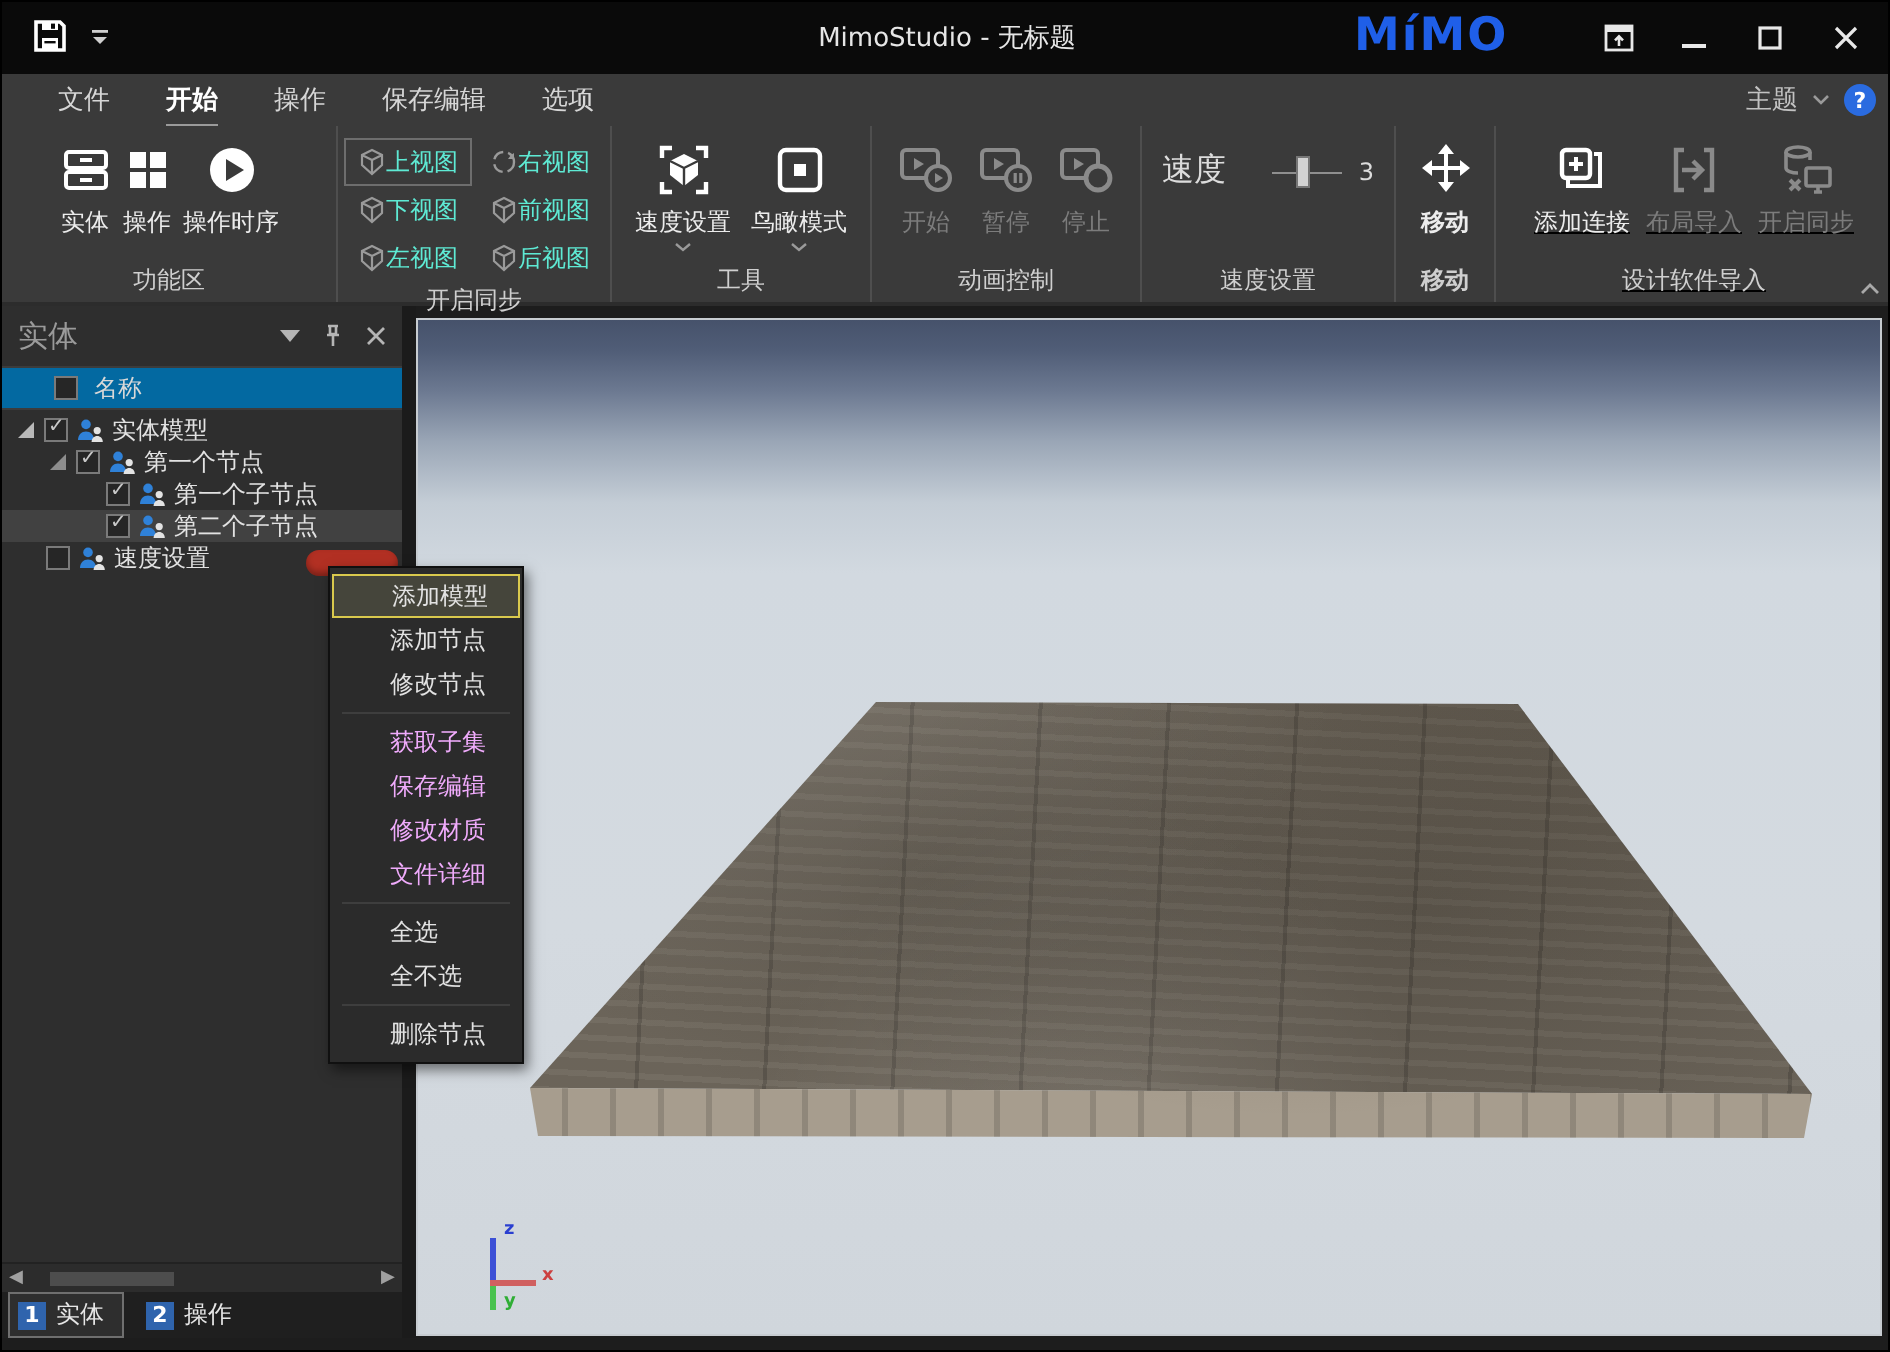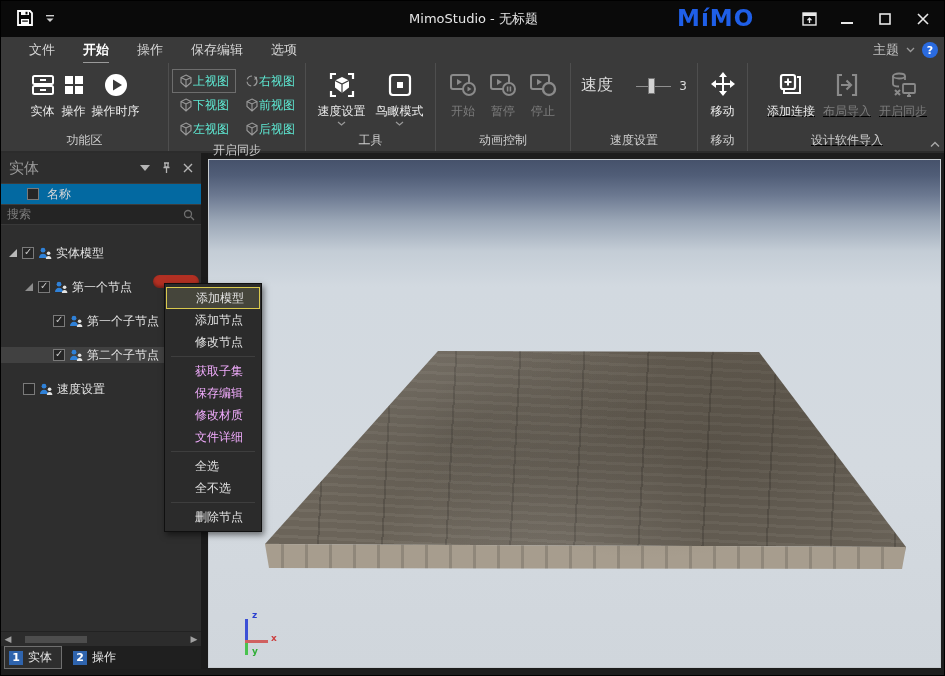--- a/index.html
+++ b/index.html
@@ -51,21 +51,21 @@
   
   .leftpanel { position:absolute; left:0; top:152px; width:200px; height:516px; background:#2e2e2e; display:flex; flex-direction:column; }
   .splitter { position:absolute; left:200px; top:152px; width:7px; height:516px; background:#1b1b1b; }
   .panel-header { height:30px; display:flex; align-items:center; padding:0 8px; }
   .panel-title { color:#9a9a9a; font-size:15px; }
   .panel-hicons { margin-left:auto; display:flex; align-items:center; gap:11px; color:#b5b5b5; }
   .name-row { height:22px; background:#0369a1; border-top:1px solid #3c3c3c; border-bottom:1px solid #3c3c3c; display:flex; align-items:center; padding-left:26px; gap:8px; color:#d8d8d8; }
   .search-row { height:20px; background:#242424; border-bottom:1px solid #383838; display:flex; align-items:center; padding:0 6px; color:#7c7c7c; }
   .search-row .mag { margin-left:auto; }
   .tree { padding-top:2px; }
-  .trow { height:16px; display:flex; align-items:center; gap:4px; color:#e2e2e2; font-size:12px;margin-top:18px; }
+  .trow { height:16px; display:flex; align-items:center; gap:4px; color:#e2e2e2; font-size:12px; }
   .trow.hl { background:#414141; }
   .tspace { display:inline-block; height:1px; }
   .cb { width:12px; height:12px; border:1px solid #7a7a7a; background:#262626; position:relative; flex:none; }
   .cb.checked::after { content:"✓"; position:absolute; left:1px; top:-2px; font-size:10px; color:#c8c8c8; }
   .panel-fill { flex:1; }
   .hscroll { height:15px; background:#2c2c2c; border-top:1px solid #222; position:relative; display:flex; align-items:center; }
   .hs-arrow { width:14px; text-align:center; color:#a0a0a0; font-size:9px; }
   .hs-arrow.right { margin-left:auto; }
   .hs-thumb { position:absolute; left:24px; top:4px; width:62px; height:7px; background:#4d4d4d; }
   .paneltabs { height:23px; background:#1f1f1f; display:flex; align-items:center; gap:6px; padding-left:3px; }
@@ -347,21 +347,21 @@
           <span class="speed-label">速度</span>
           <span class="slider-track">
             <span class="slider-handle"></span>
           </span>
           <span class="speed-value">3</span>
         </div>
       </div>
       <div class="rgroup-label">速度设置</div>
     </div>
 
-    <div class="rgroup" style="width:50px;">
+    <div class="rgroup" style="width:50px;font-weight:bold;">
       <div class="rgroup-content">
         <div class="bigbtn">
           <span class="bicon">
             <svg width="30" height="30" viewBox="0 0 30 30">
                 <path d="M15 2l4 5h-3v6h6v-3l5 4-5 4v-3h-6v6h3l-4 5-4-5h3v-6H8v3l-5-4 5-4v3h6V7h-3z" fill="#fff"></path>
               </svg>
           </span>
           <span class="blabel">移动</span>
         </div>
       </div>
@@ -432,29 +432,20 @@
             </svg>
         </span>
       </span>
     </div>
 
     <div class="name-row">
       <span class="cb"></span>
       <span>名称</span>
     </div>
 
-    <div class="search-row">
-      <span>搜索</span>
-      <span class="mag">
-        <svg width="12" height="12" viewBox="0 0 12 12">
-            <circle cx="5" cy="5" r="3.5" fill="none" stroke="#6f6f6f" stroke-width="1.3"></circle>
-            <path d="M7.8 7.8L11 11" stroke="#6f6f6f" stroke-width="1.3"></path>
-          </svg>
-      </span>
-    </div>
 
     <div class="tree">
       <div class="trow">
         <span class="tspace" style="width:4px;"></span>
         <span>
             <svg width="9" height="9" viewBox="0 0 9 9">
               <path d="M8 0v8H0z" fill="#b8b8b8"></path>
             </svg>
           </span>
         <span class="cb checked"></span>

